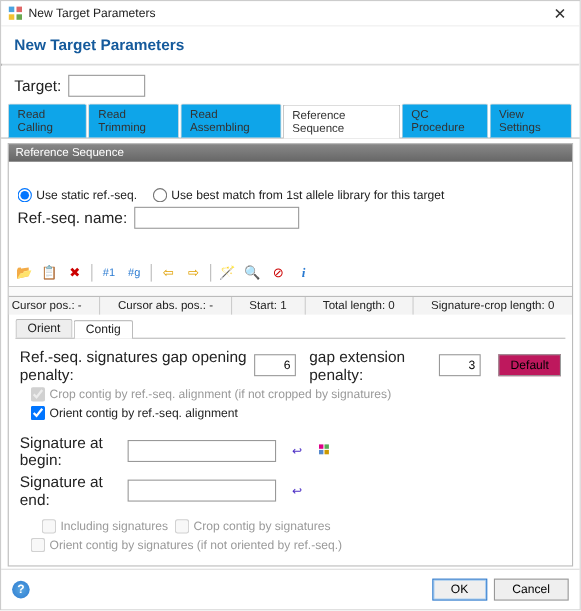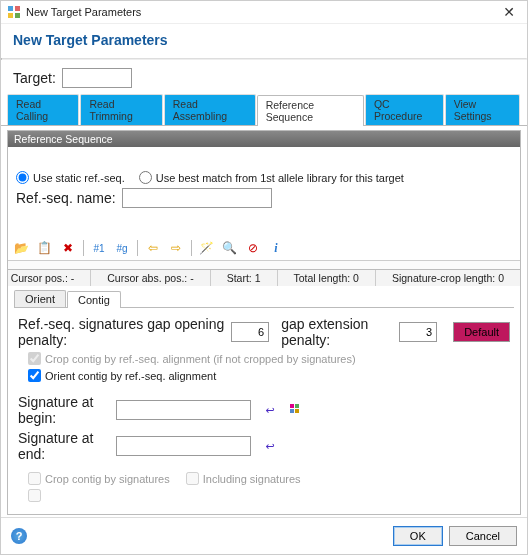--- a/index.html
+++ b/index.html
@@ -201,32 +201,33 @@
             </svg>
         </span>
       </div>
       <div class="row" style="margin-bottom:10px">
         <label style="width:92px">Signature at end:</label>
         <input class="input" style="width: 135px;" value="">
         <span class="iconimg" style="color:#4a2cc4; margin-left:6px">↩</span>
       </div>
 
       <div class="row" style="margin-left:10px">
+        <label class="checkbox disabled" style="margin-left:10px">
+          <input type="checkbox" disabled="" style="">
+          <span>Including signatures</span>
+        </label>
         <label class="checkbox disabled">
           <input type="checkbox" disabled="" style="">
           <span>Crop contig by signatures</span>
         </label>
-        <label class="checkbox disabled" style="margin-left:10px">
-          <input type="checkbox" disabled="" style="">
-          <span>Including signatures</span>
-        </label>
       </div>
       <div class="row" style="margin-left:10px">
         <label class="checkbox disabled">
           <input type="checkbox" disabled="" style="">
+          <span>Orient contig by signatures (if not oriented by ref.-seq.)</span>
         </label>
       </div>
     </div>
   </div>
 
   <div class="footer">
     <div class="helpicon">?</div>
     <div class="buttons">
       <button class="btn primary"><span>OK</span></button>
       <button class="btn"><span>Cancel</span></button>

